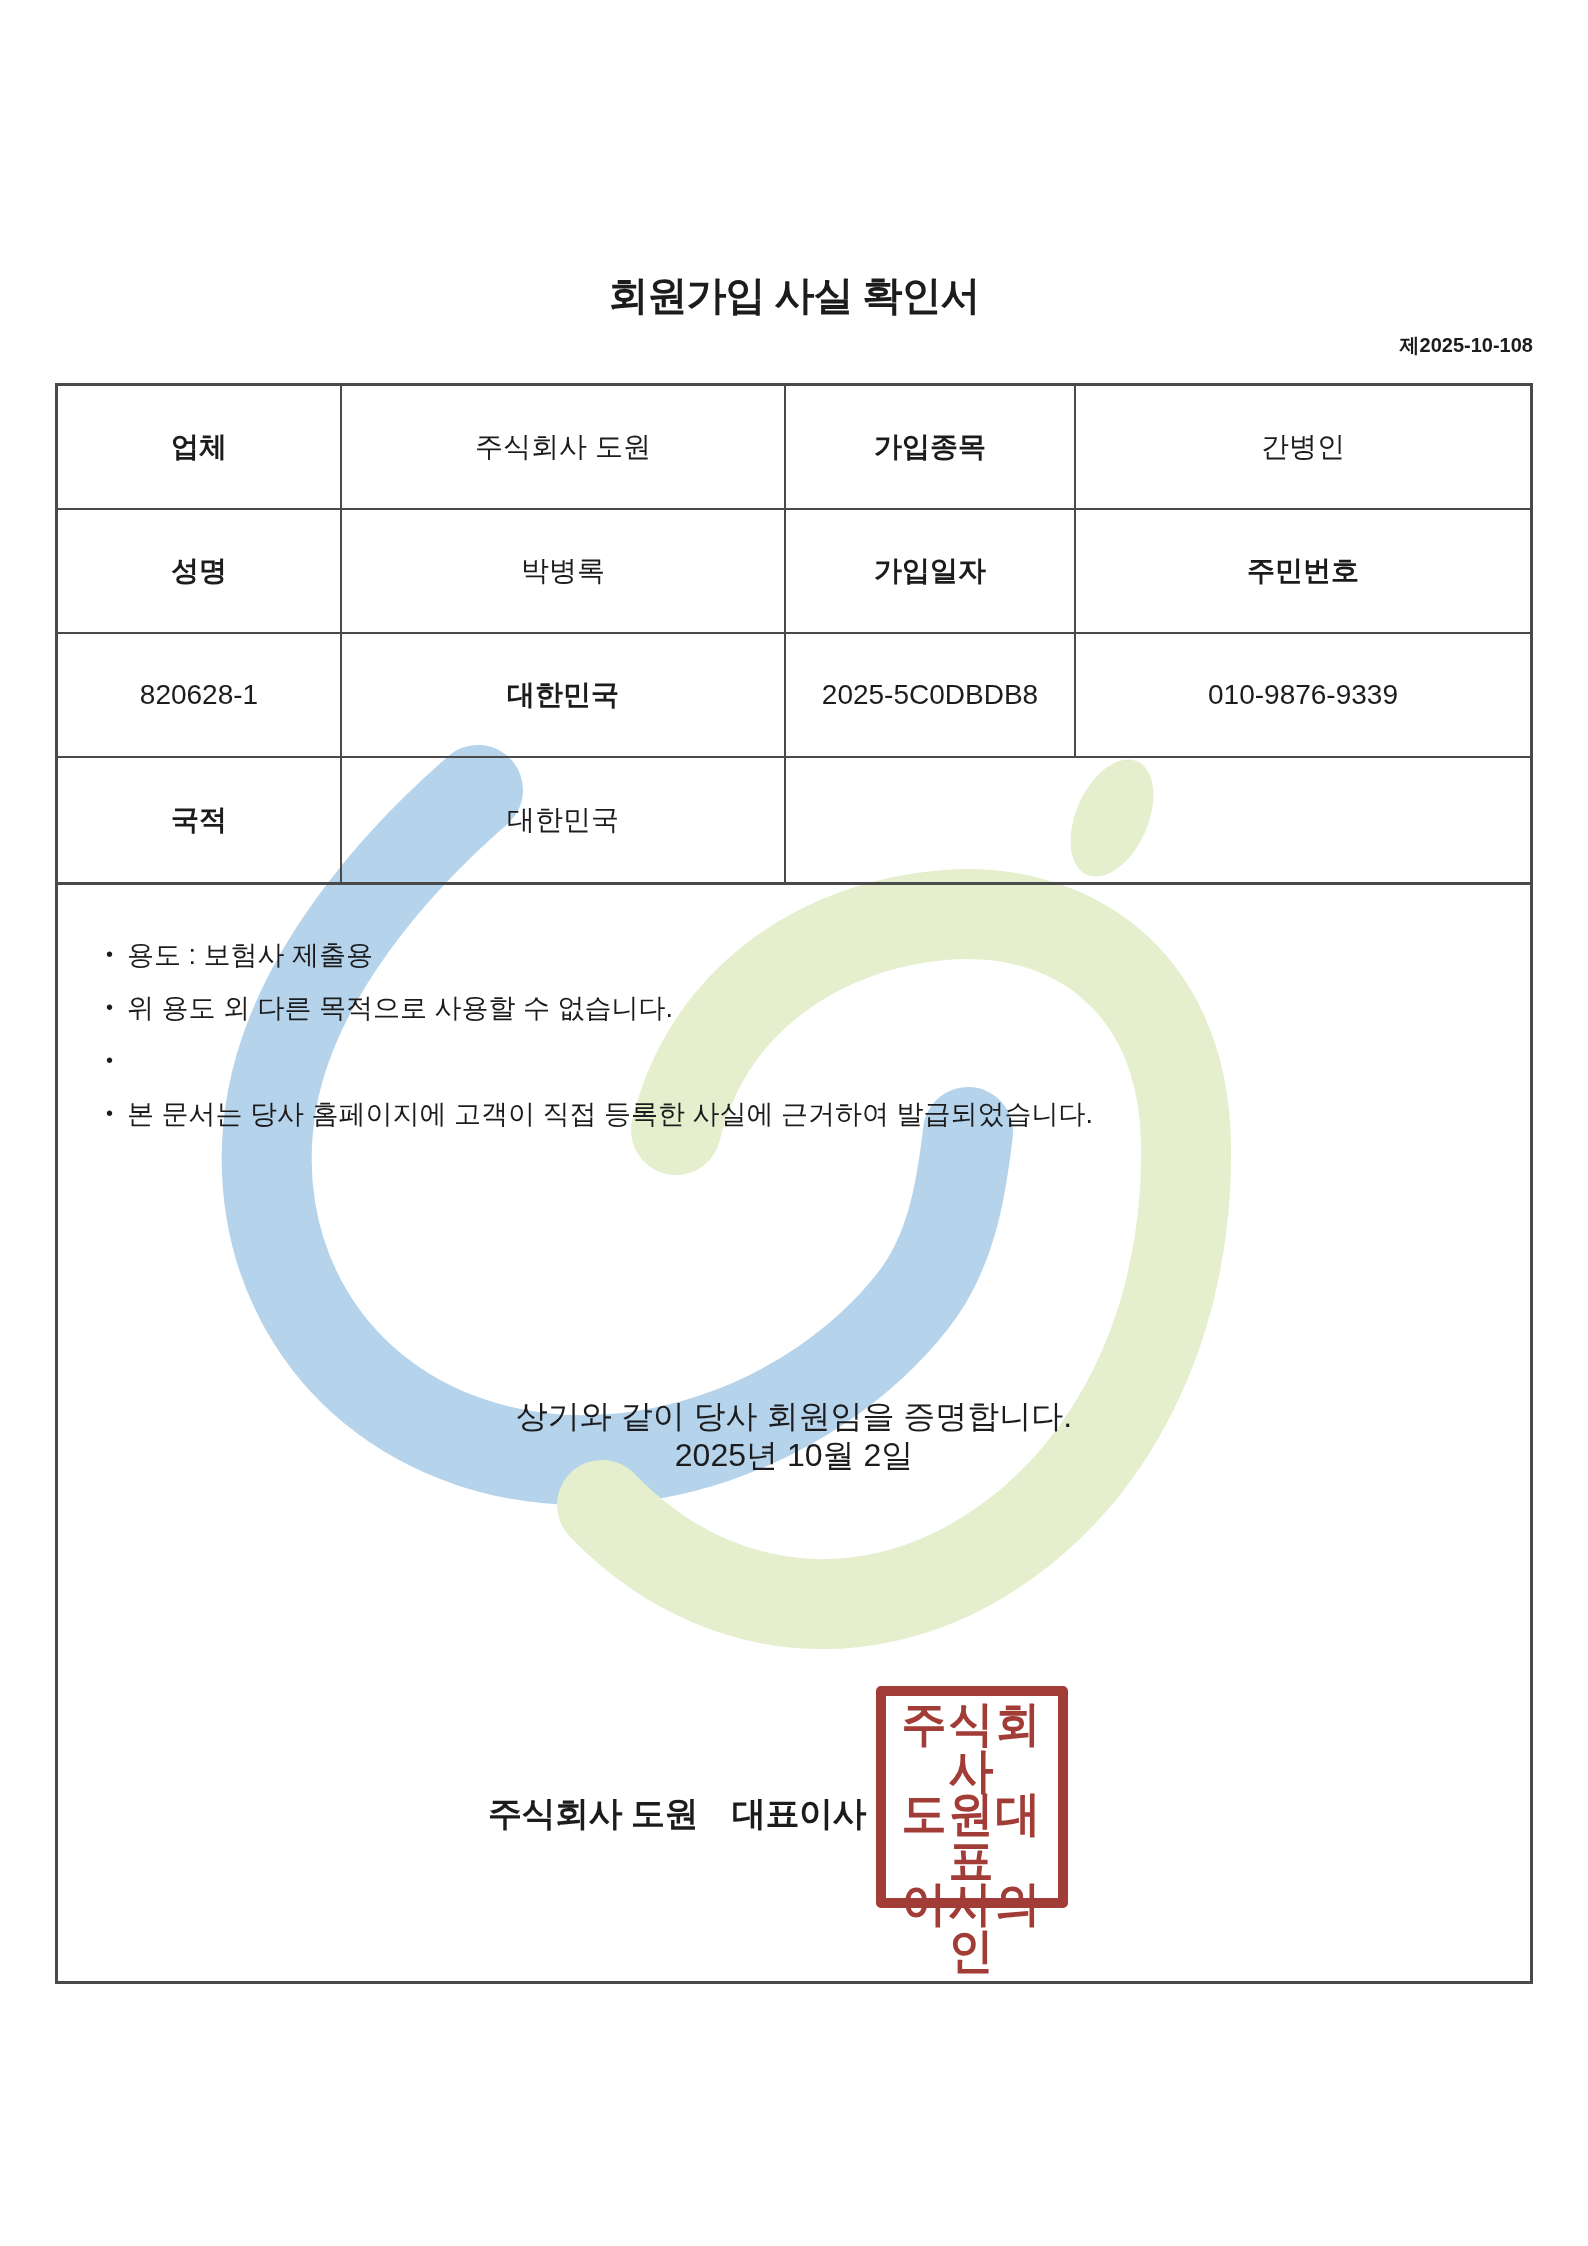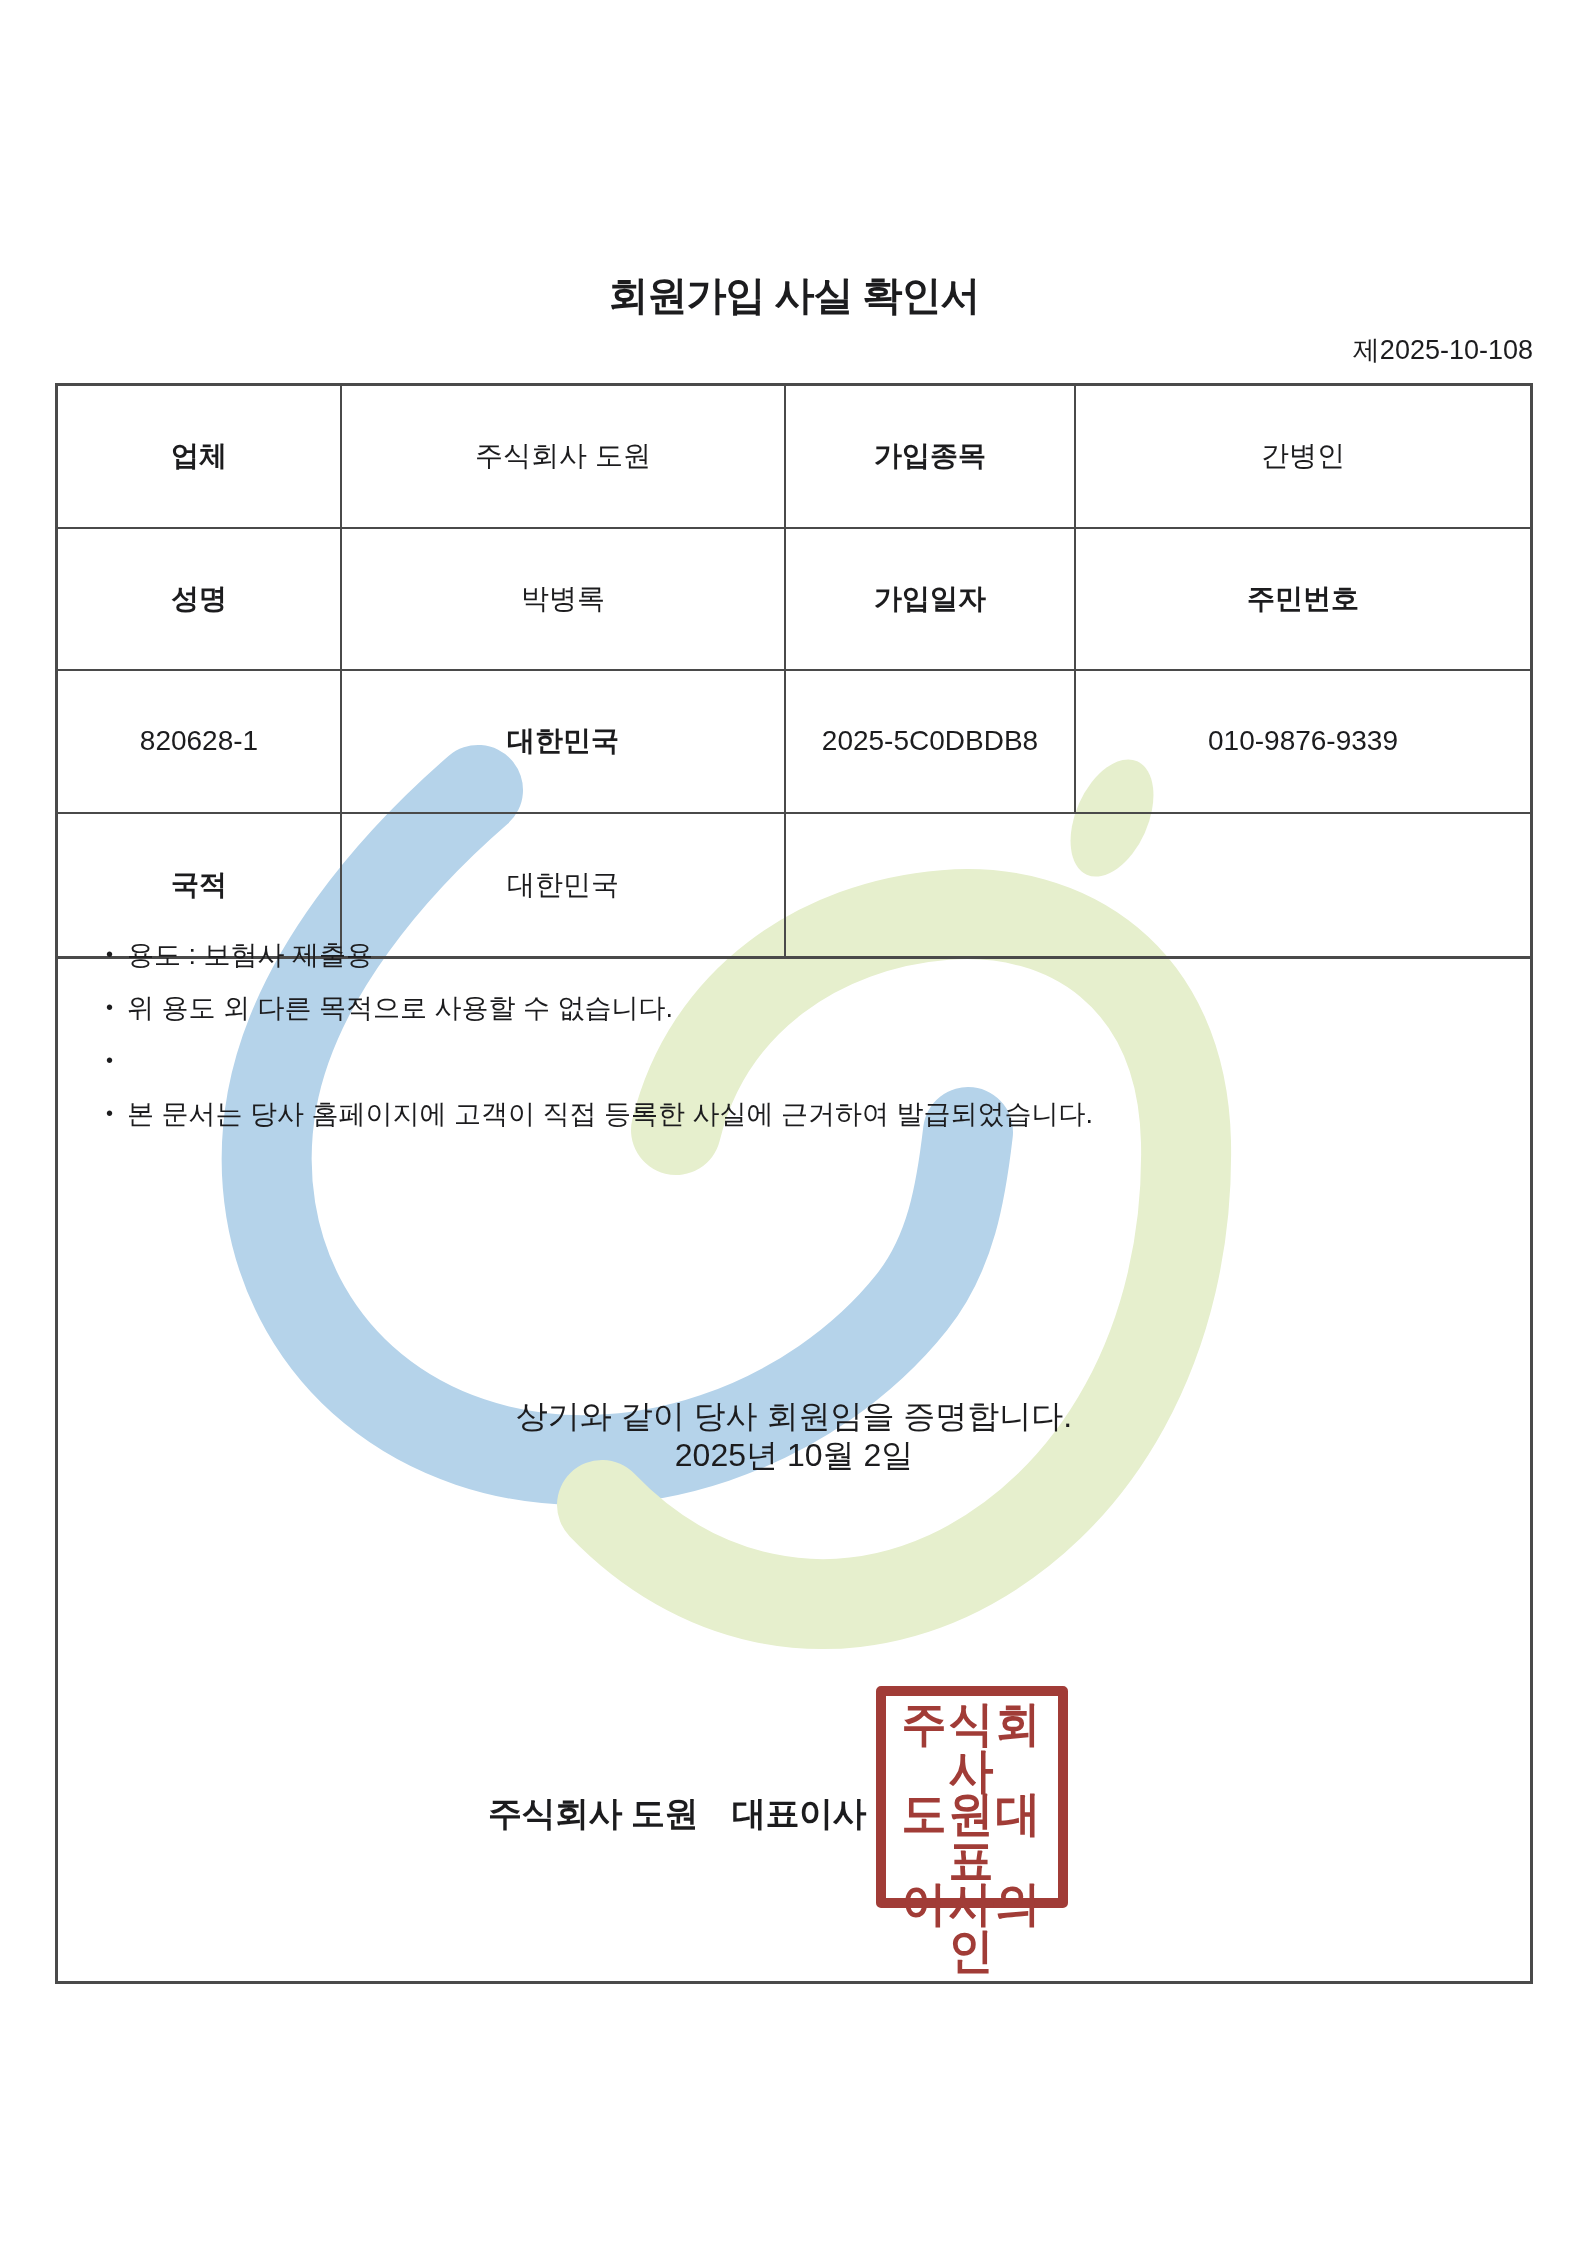--- a/index.html
+++ b/index.html
@@ -21,24 +21,24 @@
   .wm-green{stroke:var(--watermark-green);}
   .wm-green-fill{fill:var(--watermark-green);}
   .content{position:absolute;left:0;top:0;width:1588px;height:2246px;z-index:1;}
 
   .doc-title{
     position:absolute;left:0;top:268px;width:1588px;
     text-align:center;font-size:40px;font-weight:700;letter-spacing:-1px;
   }
   .doc-no{
     position:absolute;top:332px;right:55px;
-    font-size:27px;font-weight:400;
+    font-size:20px;font-weight:700;
   }
   .doc-table{
-    position:absolute;left:55px;top:383px;width:1478px;height:576px;
+    position:absolute;left:55px;top:383px;width:1478px;height:502px;
     display:grid;
     grid-template-columns:284px 444px 290px auto;
     grid-template-rows:repeat(4,1fr);
     border:3px solid var(--line);
   }
   .cell{
     border-right:2px solid var(--line);
     border-bottom:2px solid var(--line);
     display:flex;align-items:center;justify-content:center;
     font-size:28px;background:transparent;

